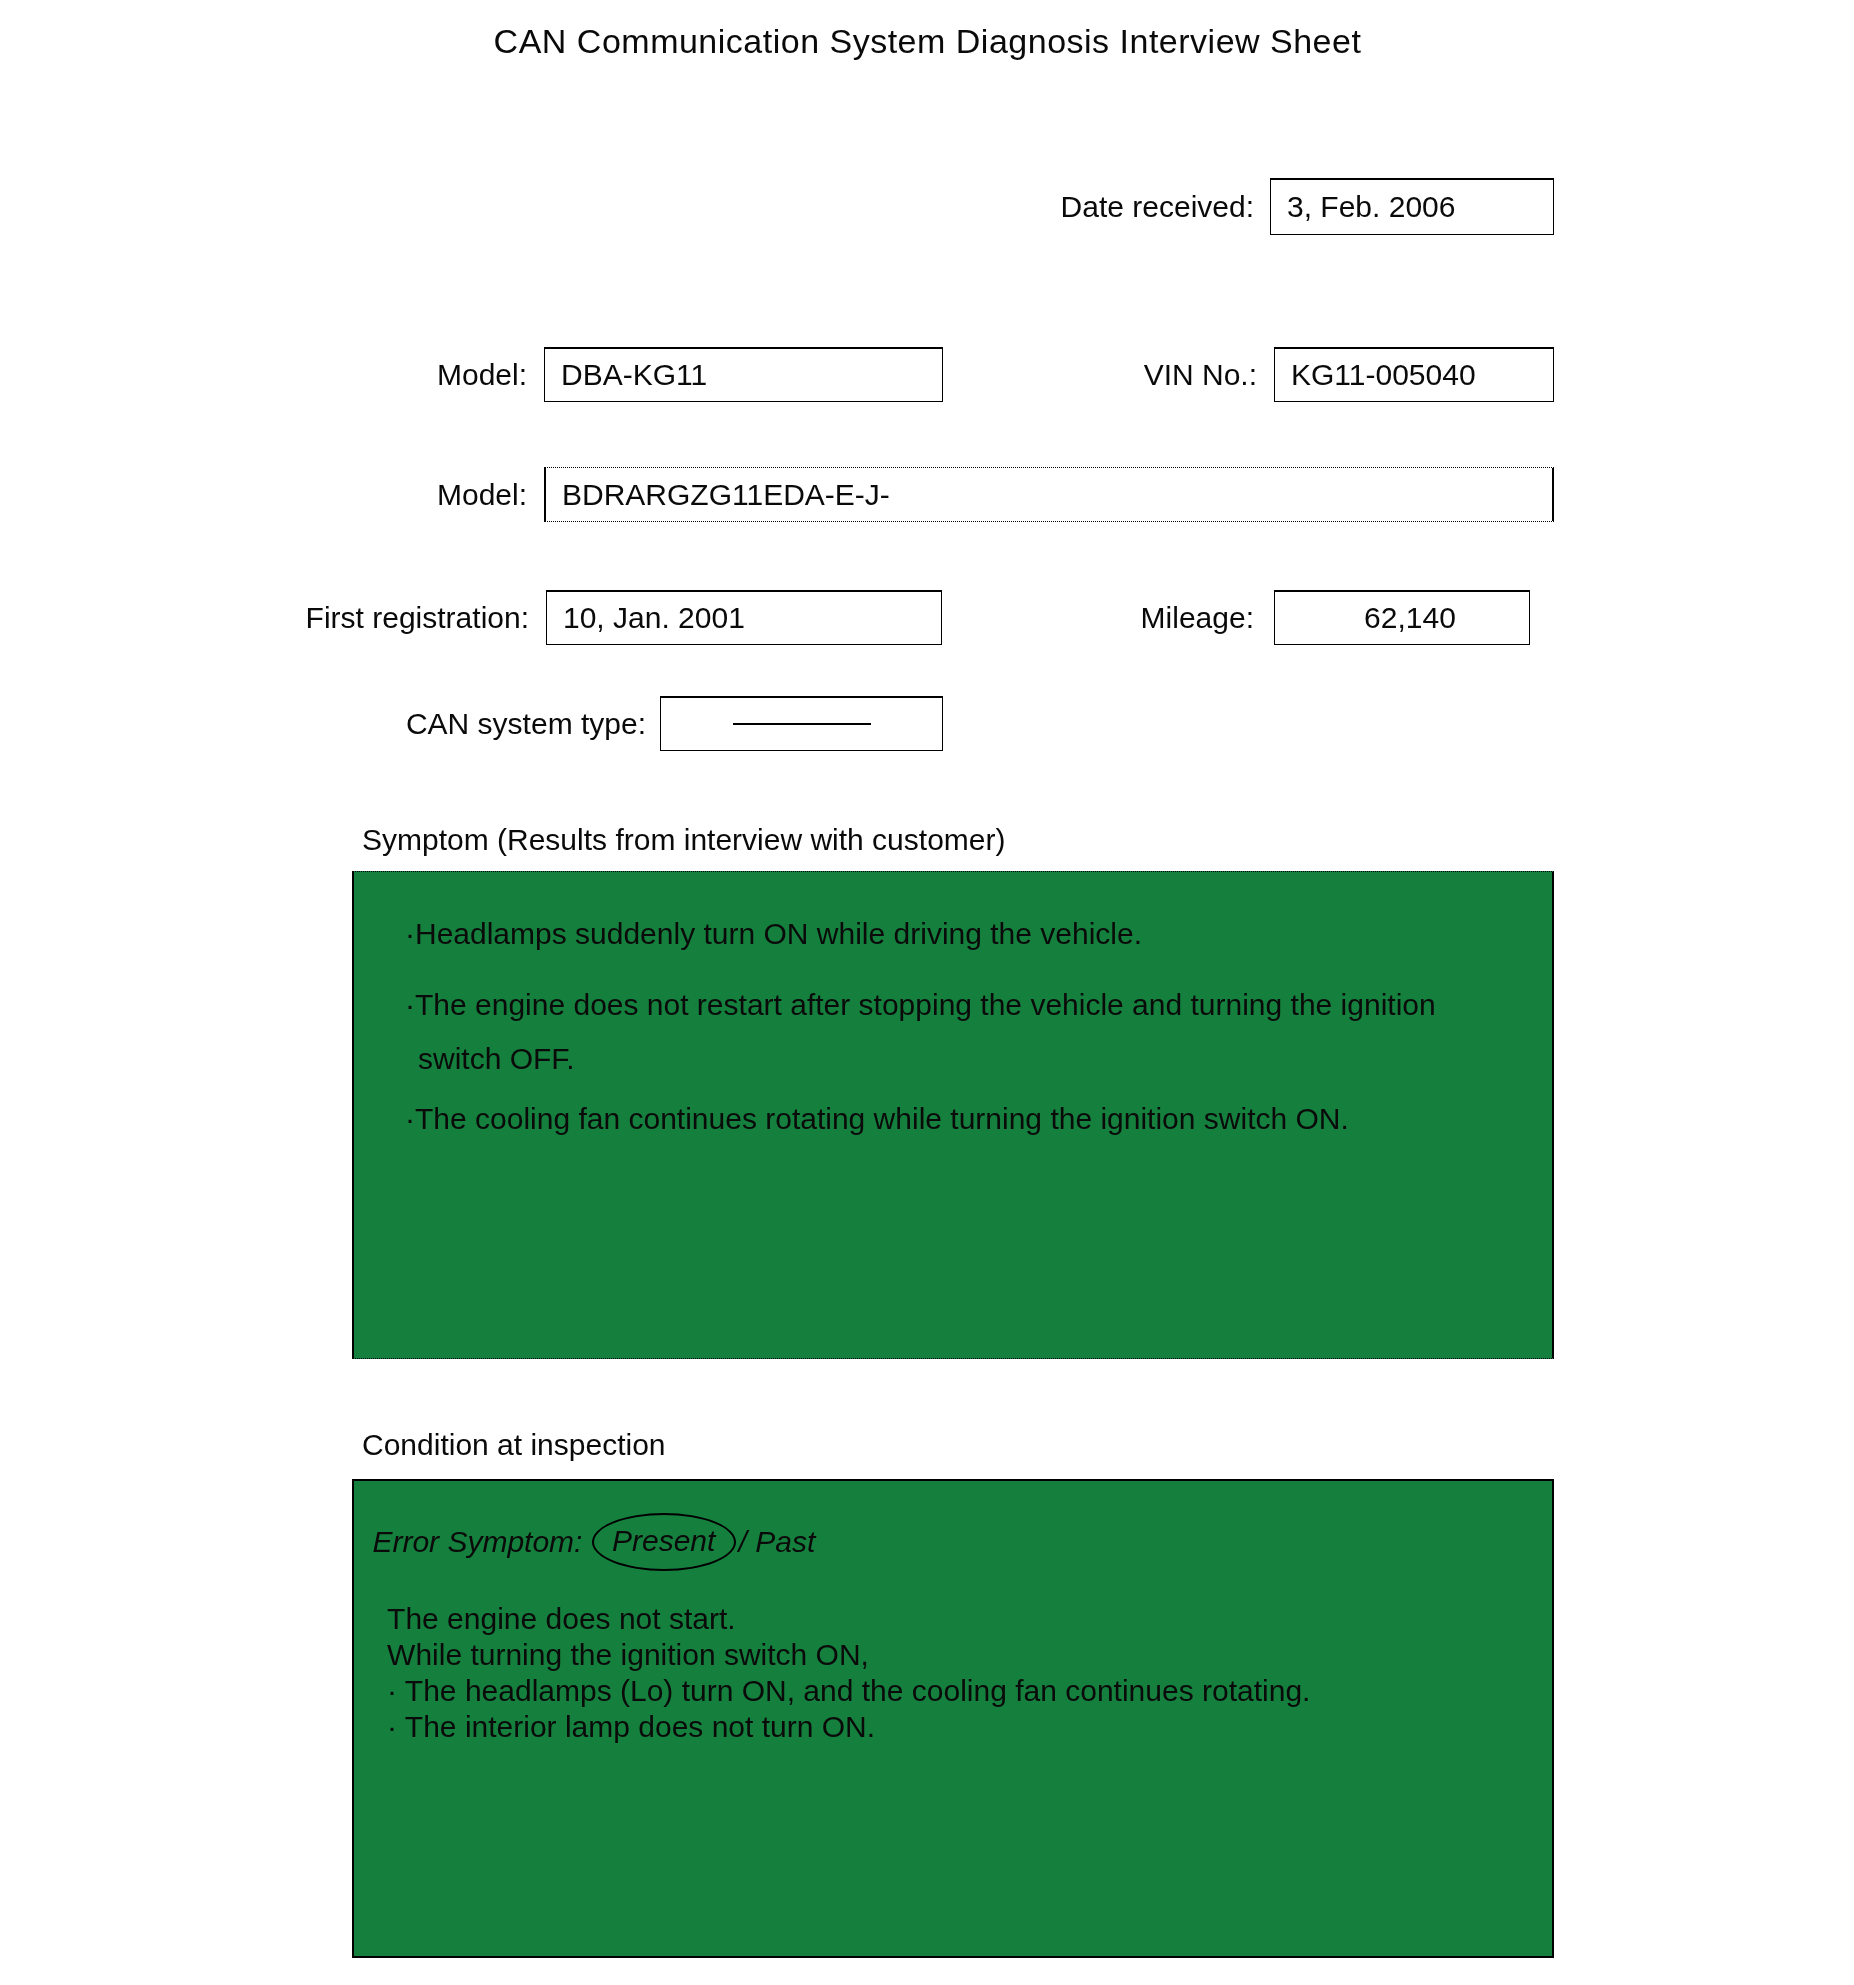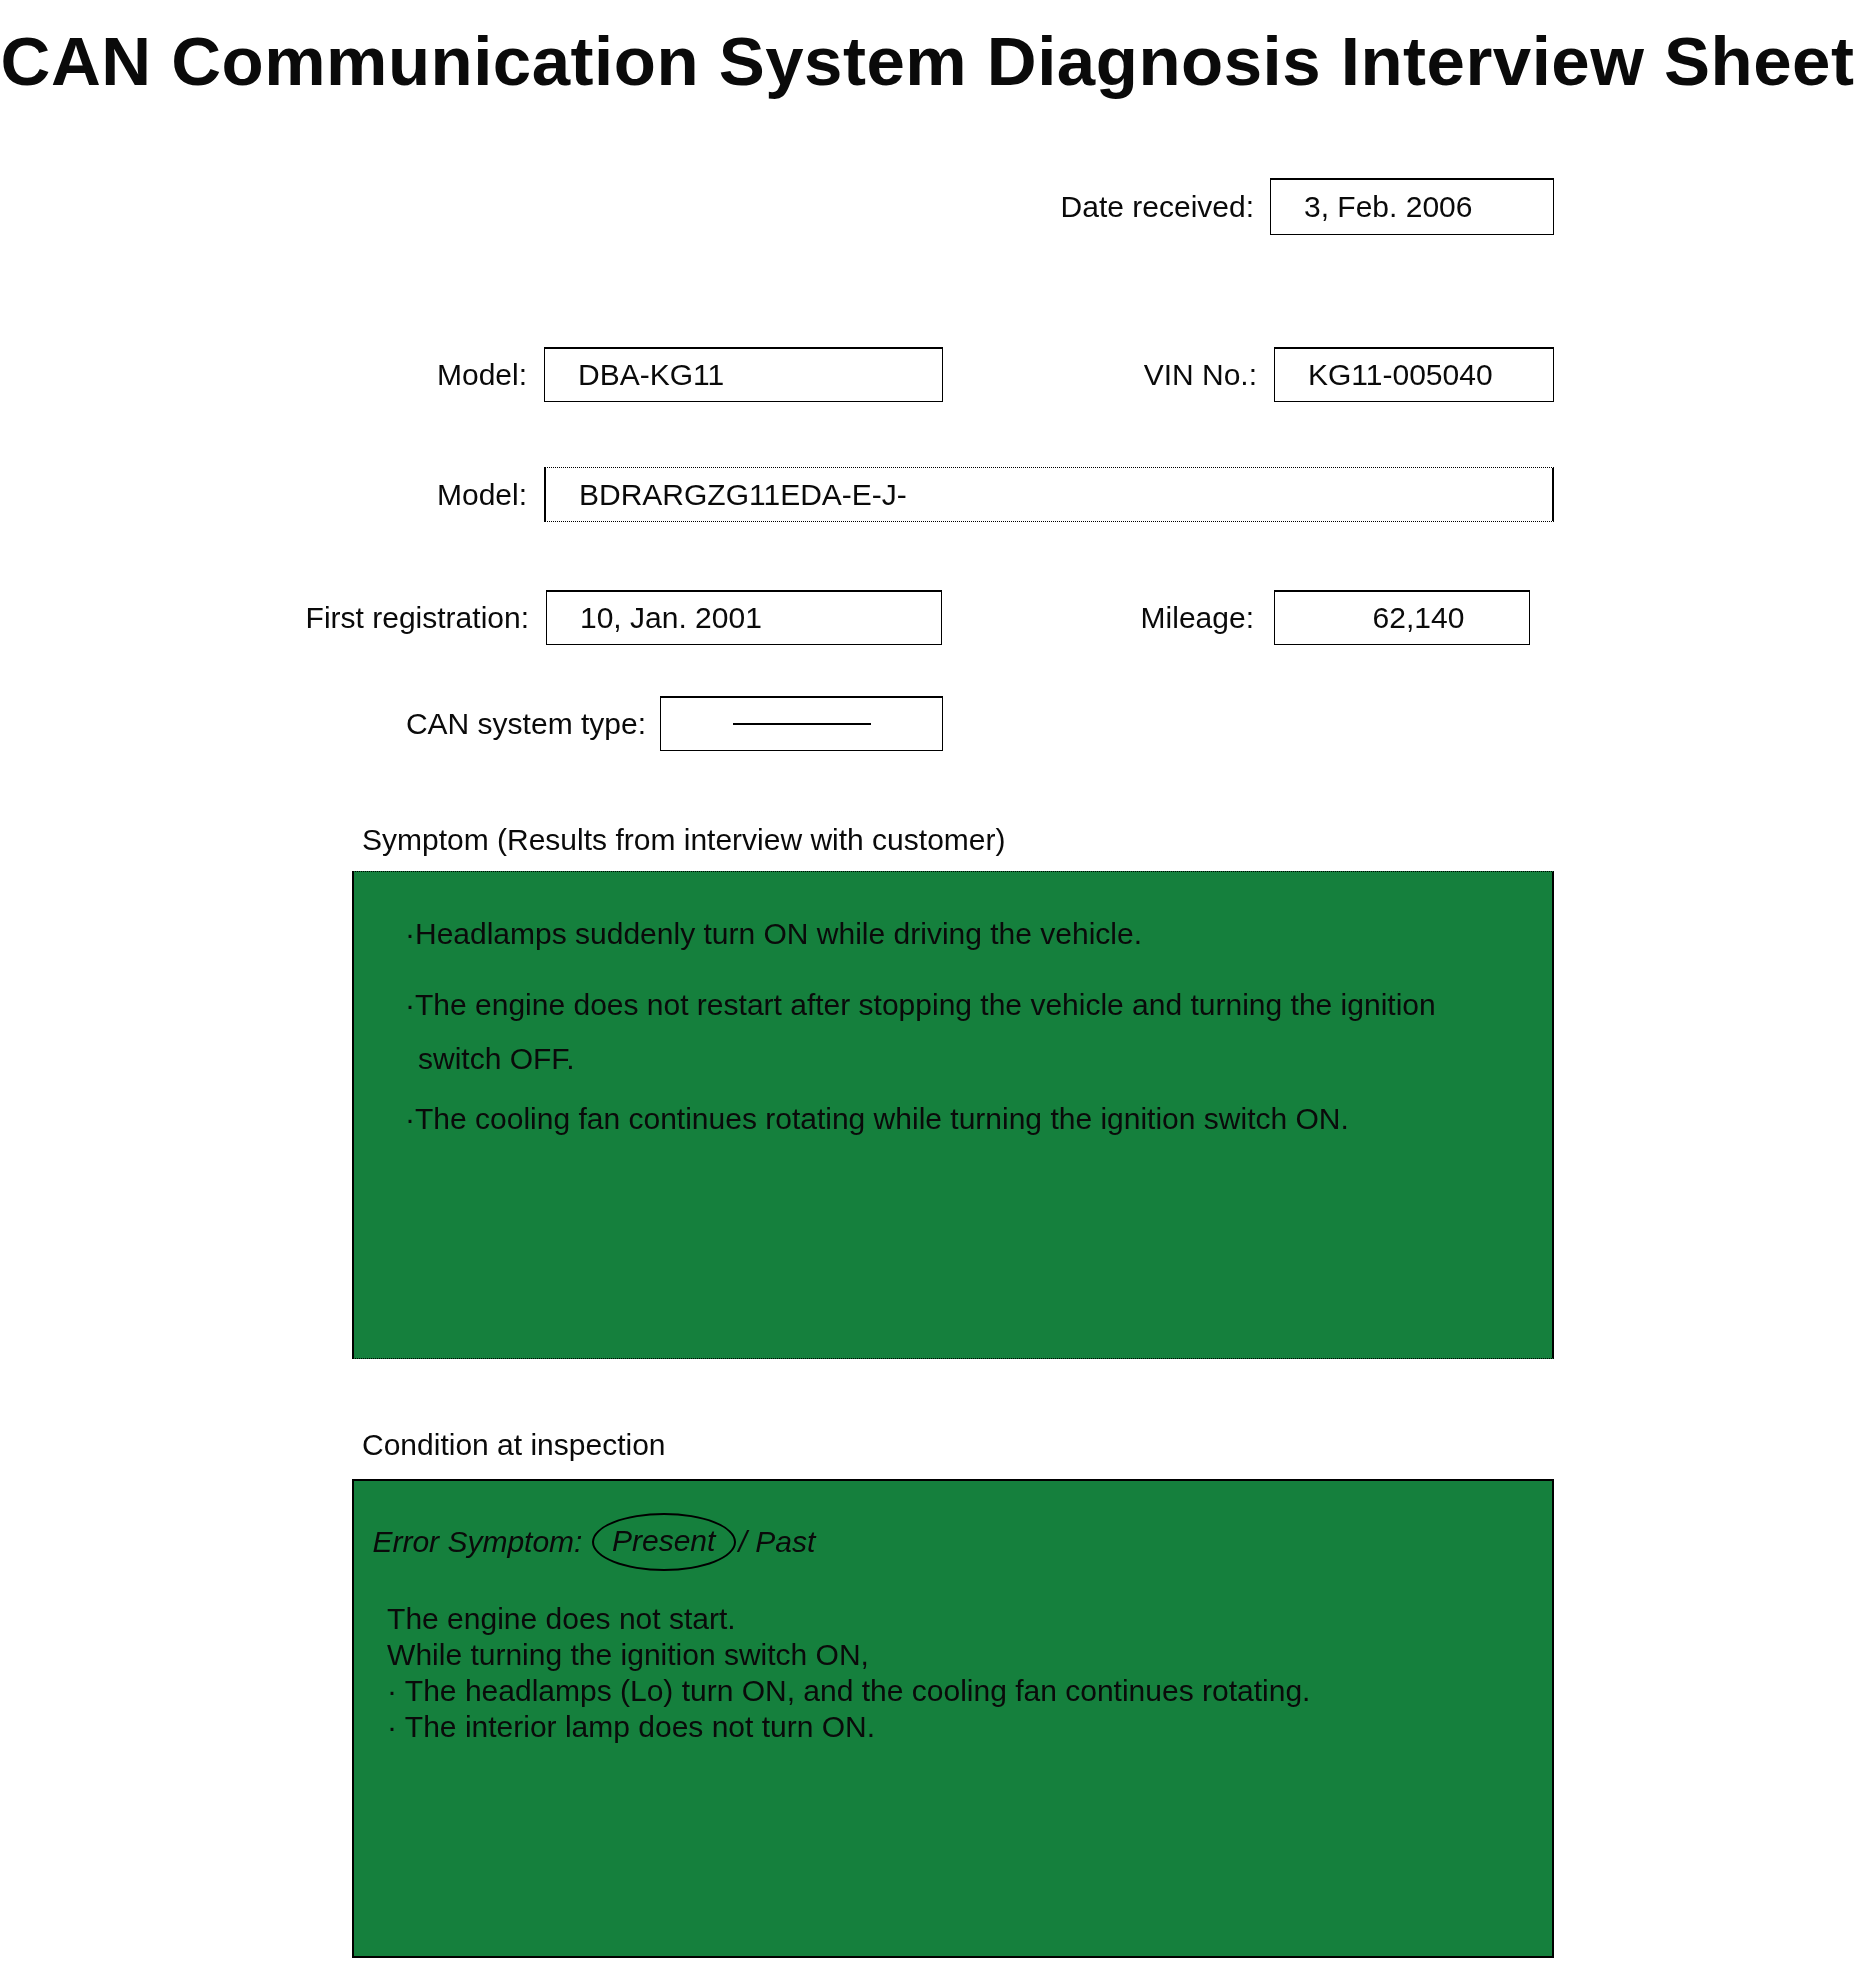--- a/index.html
+++ b/index.html
@@ -8,36 +8,36 @@
     width:1855px; height:1985px;
     background:#ffffff;
     color:#0a0a0a;
     font-family:"Liberation Sans", sans-serif;
     font-size:30px;
     overflow:hidden;
   }
   .title {
     position:absolute; top:22px; left:0; width:100%;
     text-align:center;
-    font-size:69px;
-    font-weight:700;
+    font-size:34px;
+    font-weight:400;
     letter-spacing:0.5px;
     white-space:nowrap;
   }
   
   .flabel {
     position:absolute; display:flex; align-items:center; justify-content:flex-end;
     height:57px; white-space:nowrap;
   }
   
   .fbox {
     position:absolute; box-sizing:border-box;
     border:1.8px solid #000; border-top-width:2.8px;
     display:flex; align-items:center;
-    padding-left:33px;
+    padding-left:16px;
     background:#fff;
     white-space:nowrap;
   }
   .fbox.dotted-h {
     border-left:2.8px solid #000; border-right:2.8px solid #000;
     border-top:1.8px dotted #000; border-bottom:1.8px dotted #000;
   }
   .fbox.center { justify-content:center; padding-left:0; }
   .dash-mark { width:138px; height:2.8px; background:#000; }
 

